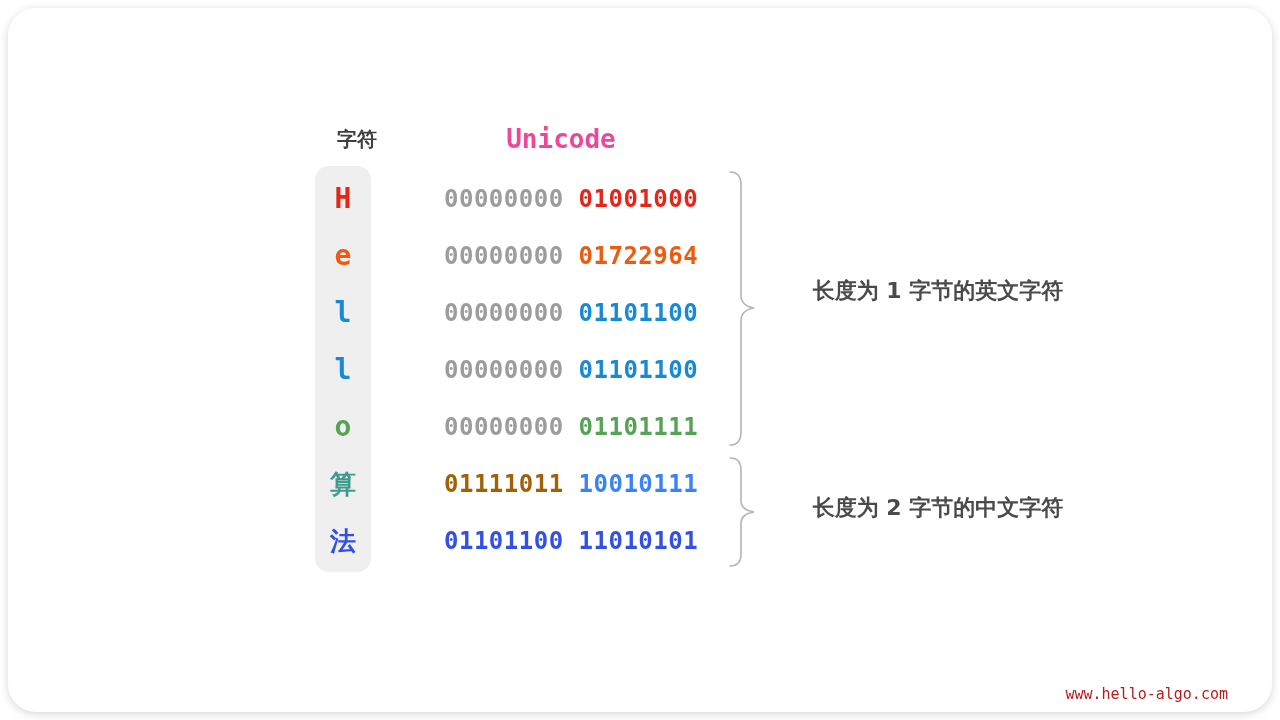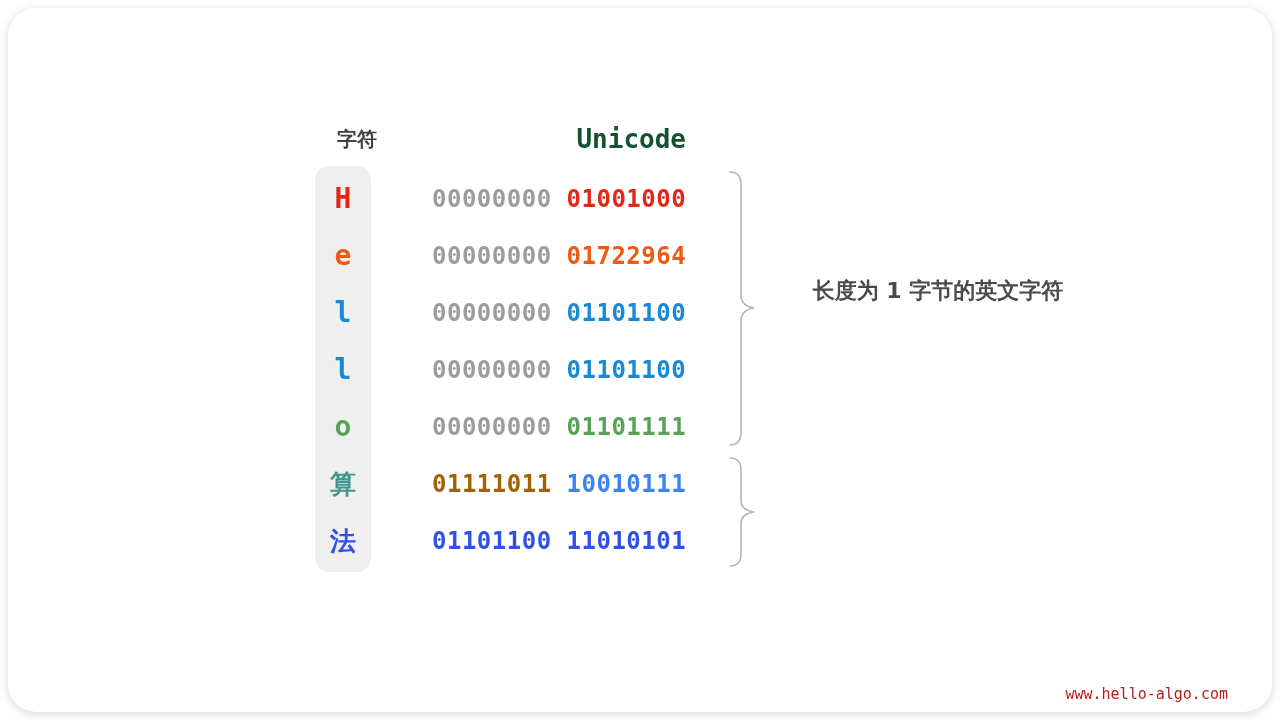--- a/index.html
+++ b/index.html
@@ -12,40 +12,40 @@
   .hdr-char{left:301px;top:111px;width:68px;font-size:20px;
             font-family:Liberation Serif, serif;text-align:right;}
   .hdr-unicode{left:428px;top:111px;width:250px;font-size:26px;
                font-family:"DejaVu Sans Mono",monospace;}
   .char-col-bg{position:absolute;left:307px;top:158px;width:56px;height:406px;
                border-radius:14px;}
   .cell-char{position:absolute;left:307px;width:56px;text-align:center;
              font-family:"DejaVu Sans Mono",monospace;font-weight:bold;
              font-size:28px;line-height:40px;}
   .cell-char.cjk{font-family:"DejaVu Sans",sans-serif;font-size:26px;}
-  .cell-binary{position:absolute;left:424px;white-space:pre;
+  .cell-binary{position:absolute;left:436px;white-space:pre;
                font-family:"DejaVu Sans Mono",monospace;font-weight:bold;
                font-size:24px;line-height:40px;letter-spacing:0.5px;}
   .braces{position:absolute;left:0;top:0;pointer-events:none;}
   .braces path{fill:none;stroke-width:1.6;stroke-linecap:round;}
   .ann{position:absolute;left:765px;width:330px;text-align:center;
        font-size:22px;font-weight:700;line-height:38px;}
   .ann-en{top:264px;}
   .ann-cn{top:481px;}
   .watermark{position:absolute;right:44px;top:676px;font-size:15px;
              line-height:20px;font-family:"DejaVu Sans Mono",monospace;}
 </style>
 </head>
 <body>
 
 <div class="stage">
   <div class="card">
 
     <div class="hdr hdr-char" style="color: rgb(63, 63, 63);">字符</div>
-    <div class="hdr hdr-unicode" style="color: #14532d; text-align: right;">Unicode</div>
+    <div class="hdr hdr-unicode" style="color: #ec4899;">Unicode</div>
 
     <div class="char-col-bg" style="background: rgb(239, 239, 240);"></div>
 
     <div id="rows">
         <div class="cell-char" style="top: 171px; color: rgb(226, 39, 24);">H</div>
         <div class="cell-binary" style="top: 171px;"><span style="color: rgb(156, 156, 156);">00000000</span> <span style="color: rgb(226, 39, 24);">01001000</span></div>
         <div class="cell-char" style="top: 228px; color: rgb(238, 90, 15);">e</div>
         <div class="cell-binary" style="top: 228px;"><span style="color: rgb(156, 156, 156);">00000000</span> <span style="color: rgb(238, 90, 15);">01722964</span></div>
         <div class="cell-char" style="top: 285px; color: rgb(24, 137, 212);">l</div>
         <div class="cell-binary" style="top: 285px;"><span style="color: rgb(156, 156, 156);">00000000</span> <span style="color: rgb(24, 137, 212);">01101100</span></div>
@@ -63,16 +63,17 @@
       <path d="M 722 164 Q 733 164 733 177 L 733 287 Q 733 298 746 300
                Q 733 302 733 313 L 733 424 Q 733 437 722 437" stroke="#b5b5b5"></path>
       <path d="M 722 450 Q 733 450 733 462 L 733 493 Q 733 502 746 504
                Q 733 506 733 515 L 733 546 Q 733 558 722 558" stroke="#b5b5b5"></path>
     </svg>
 
     <div class="ann ann-en">
       <div id="ann-en-1" style="color: rgb(74, 74, 74);">长度为 1 字节的英文字符</div>
     </div>
 
+    <div class="ann ann-cn" id="ann-cn" style="color: rgb(74, 74, 74);">长度为 2 字节的中文字符</div>
 
     <div class="watermark" style="color: #b91c1c;">www.hello-algo.com</div>
   </div>
 </div>
 
 </body></html>

